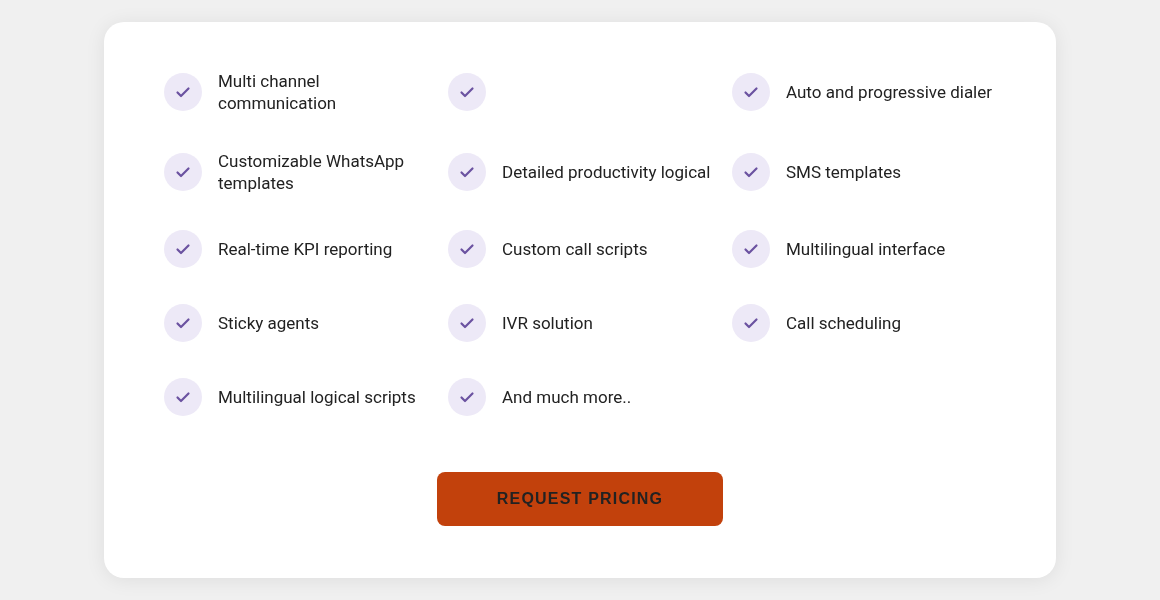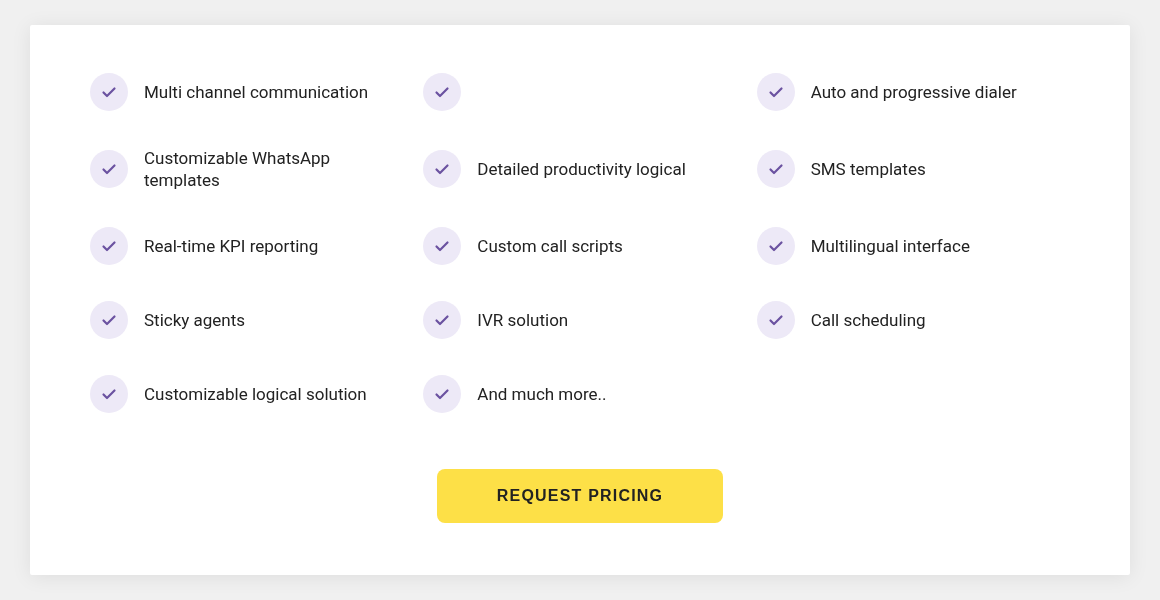--- a/index.html
+++ b/index.html
@@ -8,22 +8,22 @@
       background: #f0f0f0;
       display: flex;
       justify-content: center;
       align-items: center;
       min-height: 100vh;
       font-family: -apple-system, BlinkMacSystemFont, 'Segoe UI', Roboto, sans-serif;
     }
 
     .card {
       background: #ffffff;
-      border-radius: 2px;
-      width: 1100px;
+      border-radius: 20px;
+      width: 952px;
       padding: 48px 60px 52px 60px;
       box-shadow: 0 2px 20px rgba(0,0,0,0.08);
     }
 
     .features-grid {
       display: grid;
       grid-template-columns: repeat(3, 1fr);
       row-gap: 36px;
       column-gap: 20px;
       margin-bottom: 56px;
@@ -57,21 +57,21 @@
       font-weight: 400;
       line-height: 1.3;
     }
 
     .cta-row {
       display: flex;
       justify-content: center;
     }
 
     .request-btn {
-      background: #fde047;
+      background: #c2410c;
       color: #222222;
       border: none;
       border-radius: 8px;
       padding: 18px 60px;
       font-size: 16px;
       font-weight: 800;
       letter-spacing: 1.2px;
       text-transform: uppercase;
       cursor: pointer;
       transition: background 0.2s;
@@ -177,21 +177,21 @@
   </svg>
         </div>
         <span class="feature-label">Call scheduling</span>
       </div>
       <div class="feature-item">
         <div class="check-circle" style="background: rgb(237, 233, 247);">
           <svg viewBox="0 0 18 18" fill="none" xmlns="http://www.w3.org/2000/svg">
     <path d="M3.5 9.5L7 13L14.5 5.5" stroke="#6b52a0" stroke-width="2.2" stroke-linecap="round" stroke-linejoin="round"></path>
   </svg>
         </div>
-        <span class="feature-label">Customizable logical solution</span>
+        <span class="feature-label">Multilingual logical scripts</span>
       </div>
       <div class="feature-item">
         <div class="check-circle" style="background: rgb(237, 233, 247);">
           <svg viewBox="0 0 18 18" fill="none" xmlns="http://www.w3.org/2000/svg">
     <path d="M3.5 9.5L7 13L14.5 5.5" stroke="#6b52a0" stroke-width="2.2" stroke-linecap="round" stroke-linejoin="round"></path>
   </svg>
         </div>
         <span class="feature-label">And much more..</span>
       </div>
     </div>

